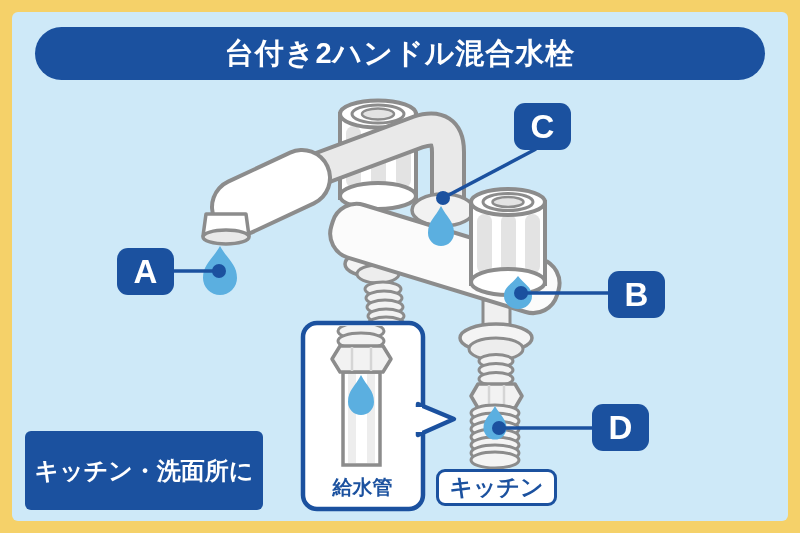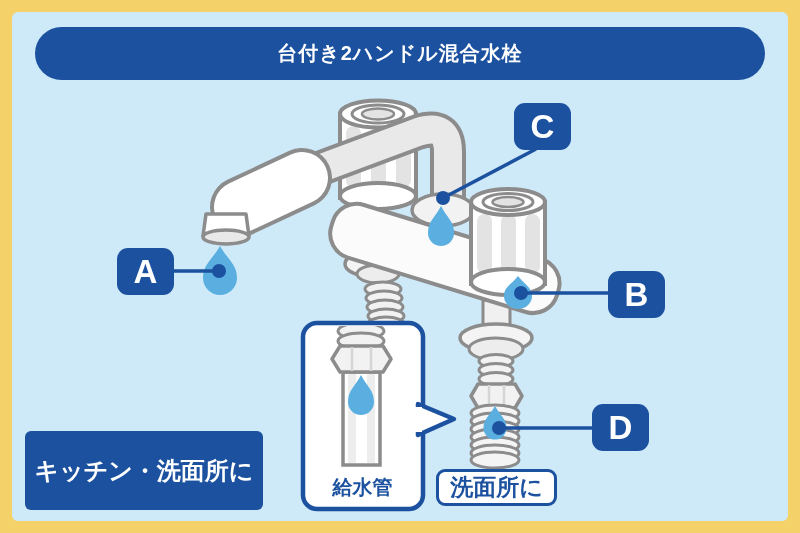--- a/index.html
+++ b/index.html
@@ -21,21 +21,21 @@
     width: 800px; height: 533px;
     z-index: 1;
   }
 
   .title-pill {
     position: absolute;
     left: 35px; right: 35px; top: 27px; height: 53px;
     border-radius: 27px;
     display: flex; align-items: center; justify-content: center;
     color: #ffffff;
-    font-size: 20px; font-weight: bold;
+    font-size: 29px; font-weight: bold;
     letter-spacing: 1px;
     z-index: 2;
   }
 
   .marker {
     position: absolute;
     width: 57px; height: 47px;
     border-radius: 11px;
     display: flex; align-items: center; justify-content: center;
     color: #ffffff;
@@ -203,18 +203,18 @@
   </svg>
 
   <div class="title-pill" style="background:#1B519F;">台付き2ハンドル混合水栓</div>
 
   <div class="marker marker-a" style="background:#1B519F;">A</div>
   <div class="marker marker-b" style="background:#1B519F;">B</div>
   <div class="marker marker-c" style="background:#1B519F;">C</div>
   <div class="marker marker-d" style="background:#1B519F;">D</div>
 
   <div class="supply-pipe-label" style="color:#1B519F;">給水管</div>
-  <div class="flex-pipe-label" style="color:#1B519F; border-color:#1B519F;">洗面所に</div>
+  <div class="flex-pipe-label" style="color:#1B519F; border-color:#1B519F;">キッチン</div>
 
   <div class="note-box" style="background:#1B519F;">
     <span>キッチン・洗面所に</span>
   </div>
 </div>
 
 </body></html>

